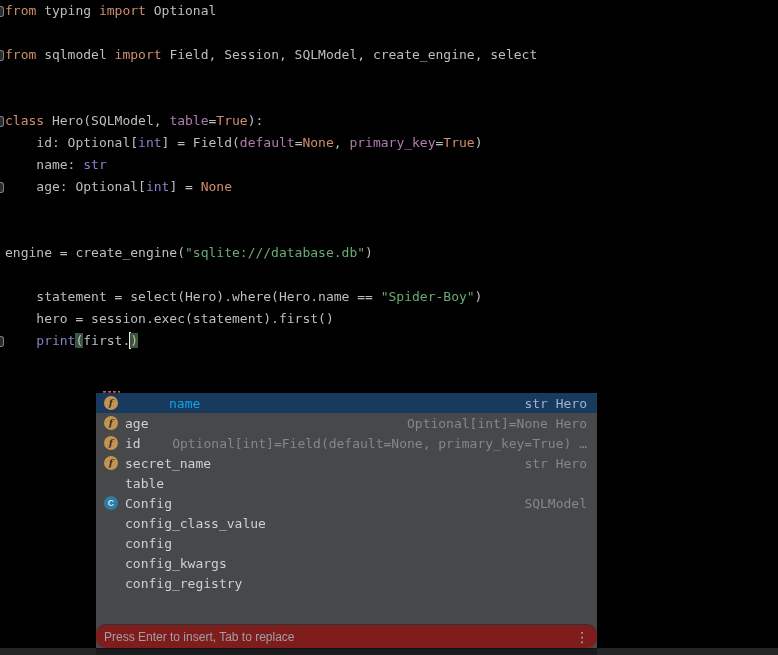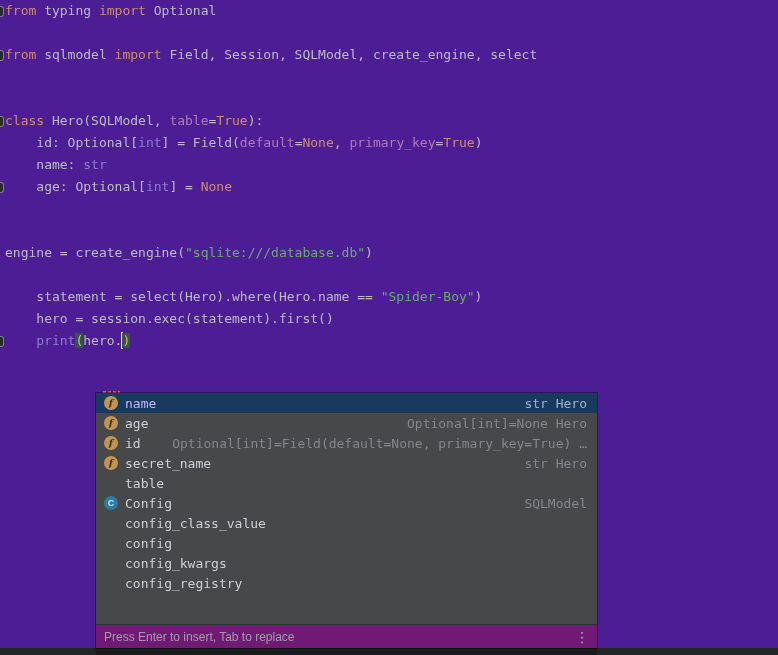--- a/index.html
+++ b/index.html
@@ -2,21 +2,21 @@
 <html><head>
 <meta charset="utf-8">
 <style>
   html,body{margin:0;padding:0;background:#1e1f22;}
   .screen{
     position:relative;width:778px;height:655px;overflow:hidden;
     background:#2b2b2b;
     font-family:"DejaVu Sans Mono","Liberation Mono",monospace;
   }
   
-  .editor{position:absolute;left:0;top:0;right:0;height:648px;background:#4c1d95;}
+  .editor{position:absolute;left:0;top:0;right:0;height:648px;background:#000000;}
   .code{position:absolute;left:0;top:0;right:0;}
   .code-line{position:relative;height:22px;line-height:22px;padding-left:5px;
     font-size:13px;white-space:pre;}
   .tok-d{color:#bcbec4;}
   .tok-k{color:#cf8e6d;}
   .tok-b{color:#8a80c9;}
   .tok-s{color:#6aab73;}
   .tok-p{color:#b07caf;}
   .tok-x{color:#bcbec4;background:#3a5444;}
   .tok-y{color:#d5b778;background:#3a5444;}
@@ -40,27 +40,27 @@
   .popup-row.selected{background:#183a5e;}
   .row-icon{width:14px;height:14px;border-radius:50%;flex:0 0 14px;margin-right:7px;
     display:flex;align-items:center;justify-content:center;
     font-size:10px;line-height:14px;}
   .row-icon.icon-field{background:#c49452;color:#3a3322;
     font-family:"DejaVu Serif","Liberation Serif",serif;font-style:italic;font-weight:bold;}
   .row-icon.icon-class{background:#2e7ca3;color:#cdeaf7;
     font-family:"Liberation Sans",sans-serif;font-size:9px;font-weight:bold;}
   .row-icon.icon-none{background:transparent;}
   .row-label{color:#ced0d6;white-space:pre;}
-  .popup-row.selected .row-label{color:#c4b5fd;}
+  .popup-row.selected .row-label{color:#0ea5e9;margin-left:44px;}
   .row-tail{margin-left:auto;color:#84878b;white-space:pre;overflow:hidden;}
   .popup-row.selected .row-tail{color:#9db3ce;}
   .popup-footer{position:absolute;left:0;right:0;bottom:0;height:24px;
-    background:#701a75;border-top:1px solid #2f3133;box-sizing:border-box;
+    background:#7f1d1d;border-top:1px solid #2f3133;box-sizing:border-box;
     display:flex;align-items:center;padding:0 8px;
-    font-family:"Liberation Sans",sans-serif;font-size:12px;color:#9da1a5;}
+    font-family:"Liberation Sans",sans-serif;font-size:12px;color:#9da1a5;border-radius:10px;}
   .footer-more{margin-left:auto;color:#b0b3b6;font-size:14px;line-height:14px;cursor:pointer;}
 </style>
 </head>
 <body>
 
 <div class="screen">
 
   <div class="editor">
     <div class="code">
         <div class="code-line"><span class="gutter-icon"></span><span class="tok-k">from</span><span class="tok-d"> typing </span><span class="tok-k">import</span><span class="tok-d"> Optional</span></div>
@@ -71,21 +71,21 @@
         <div class="code-line"><span class="gutter-icon"></span><span class="tok-k">class</span><span class="tok-d"> Hero(SQLModel, </span><span class="tok-p">table</span><span class="tok-d">=</span><span class="tok-k">True</span><span class="tok-d">):</span></div>
         <div class="code-line"><span class="tok-d">    id: Optional[</span><span class="tok-b">int</span><span class="tok-d">] = Field(</span><span class="tok-p">default</span><span class="tok-d">=</span><span class="tok-k">None</span><span class="tok-d">, </span><span class="tok-p">primary_key</span><span class="tok-d">=</span><span class="tok-k">True</span><span class="tok-d">)</span></div>
         <div class="code-line"><span class="tok-d">    name: </span><span class="tok-b">str</span></div>
         <div class="code-line"><span class="gutter-icon"></span><span class="tok-d">    age: Optional[</span><span class="tok-b">int</span><span class="tok-d">] = </span><span class="tok-k">None</span></div>
         <div class="code-line"></div>
         <div class="code-line"></div>
         <div class="code-line"><span class="tok-d">engine = create_engine(</span><span class="tok-s">"sqlite:///database.db"</span><span class="tok-d">)</span></div>
         <div class="code-line"></div>
         <div class="code-line"><span class="tok-d">    statement = select(Hero).where(Hero.name == </span><span class="tok-s">"Spider-Boy"</span><span class="tok-d">)</span></div>
         <div class="code-line"><span class="tok-d">    hero = session.exec(statement).first()</span></div>
-        <div class="code-line"><span class="gutter-icon"></span><span class="tok-d">    </span><span class="tok-b">print</span><span class="tok-x">(</span><span class="tok-d">hero.</span><span class="caret"></span><span class="tok-y">)</span></div>
+        <div class="code-line"><span class="gutter-icon"></span><span class="tok-d">    </span><span class="tok-b">print</span><span class="tok-x">(</span><span class="tok-d">first.</span><span class="caret"></span><span class="tok-y">)</span></div>
       </div>
     <div class="squiggle"></div>
   </div>
 
   <div class="bottom-strip"></div>
   <div class="popup-shadow"></div>
 
   <div class="popup">
     <div class="popup-list">
         <div class="popup-row selected">

